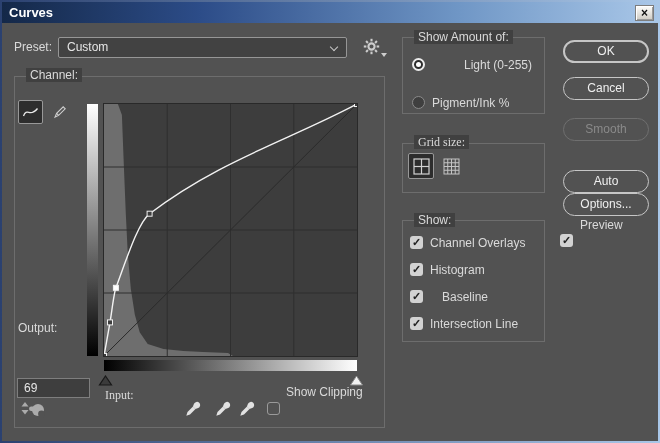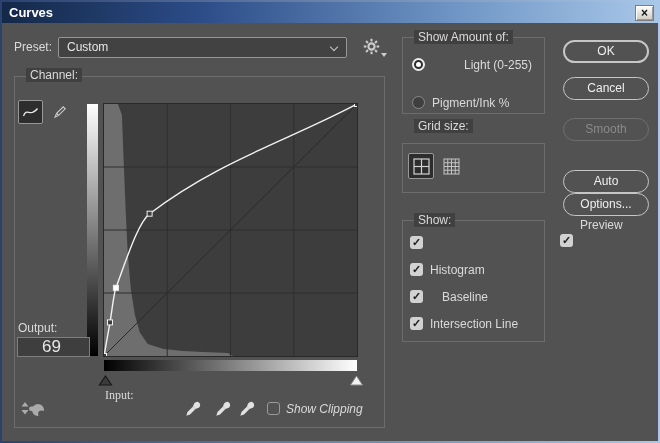--- a/index.html
+++ b/index.html
@@ -5,21 +5,21 @@
   html,body{margin:0;padding:0;background:#777;}
   *{box-sizing:border-box;font-family:"Liberation Sans",sans-serif;}
   .frame{width:660px;height:443px;border:2px solid;border-image:linear-gradient(90deg,#2b4170,#a9c7e8) 1;background:#525252;position:relative;overflow:hidden;}
   .titlebar{height:21px;background:linear-gradient(90deg,#142848 0%,#2c4c88 30%,#7097c6 70%,#a9c7e8 100%);display:flex;align-items:center;padding:0 4px;}
   .title{color:#fff;font-weight:bold;font-size:13px;padding-left:3px;}
   .close{margin-left:auto;width:19px;height:16px;background:linear-gradient(#fdfdfb,#cfcbc3);border:1px solid #7d7d7d;box-shadow:inset 1px 1px 0 #fff,inset -1px -1px 0 #9a9a9a;color:#111;font-size:12px;font-weight:bold;text-align:center;line-height:14px;cursor:default;}
   .body{position:relative;height:418px;}
   .lbl{position:absolute;color:#dadada;font-size:12px;line-height:14px;white-space:nowrap;}
   .select{position:absolute;background:#424242;border:1px solid #969696;border-radius:2px;color:#e6e6e6;font-size:12px;line-height:19px;padding:0 8px;}
   .chev{position:absolute;right:9px;top:6px;width:6px;height:6px;border-right:1px solid #c8c8c8;border-bottom:1px solid #c8c8c8;transform:rotate(45deg);}
-  .field{position:absolute;background:#3e3e3e;border:1px solid #7e7e7e;color:#e6e6e6;font-size:17px;line-height:18px;padding:0 24px;}
+  .field{position:absolute;background:#3e3e3e;border:1px solid #7e7e7e;color:#e6e6e6;font-size:12px;line-height:18px;padding:0 6px;margin-top:41px;}
   .group{position:absolute;border:1px solid #6d6d6d;}
   .gtitle{position:absolute;background:#404040;padding:0 4px;color:#dadada;font-size:12px;line-height:14px;white-space:nowrap;}
   .btn{position:absolute;left:561px;width:86px;height:23px;border:1px solid #c6c6c6;border-radius:12px;background:transparent;color:#efefef;font-size:12px;text-align:center;line-height:21px;cursor:default;}
   .btn.default{border-width:2px;line-height:19px;}
   .btn.disabled{border-color:#6f6f6f;color:#8a8a8a;text-align:center;}
   .cb{position:absolute;width:13px;height:13px;background:#d2d2d2;border-radius:3px;color:#222;font-size:11px;font-weight:bold;text-align:center;line-height:13px;}
   .cb.un{background:transparent;border:1px solid #9a9a9a;}
   .radio{position:absolute;width:13px;height:13px;border-radius:50%;border:1px solid #8a8a8a;background:#3f3f3f;}
   .radio.sel{border:2px solid #ececec;background:#2c2c2c;}
   .radio.sel::after{content:"";position:absolute;left:2px;top:2px;width:5px;height:5px;border-radius:50%;background:#fff;}
@@ -143,31 +143,31 @@
       </svg>
     </div>
     <div style="position:absolute;left:236px;top:377px;width:18px;height:19px;">
       <svg width="17" height="19" viewBox="0 0 17 19">
         <path d="M3.5 12 L9 6.5 L11.5 9 L6 14.5 L2.3 15.7 Z" fill="#e2e2e2"></path>
         <path d="M10 3.8 A3.2 3.2 0 1 1 14.2 8 L11.4 9 L8.9 6.5 Z" fill="#e2e2e2"></path>
       </svg>
     </div>
 
     <div class="cb un" style="left:265px;top:379px;"></div>
-    <span class="lbl" style="left:284px;top:379px;font-style:italic;">Show Clipping</span>
+    <span class="lbl" style="left:284px;top:362px;">Show Clipping</span>
 
     <div class="group" style="left:400px;top:14px;width:143px;height:77px;"></div>
     <span class="gtitle" style="left:412px;top:7px;">Show Amount of:</span>
     <div class="radio sel" style="left:410px;top:35px;"></div>
     <span class="lbl" style="left:430px;top:35px;margin-left:32px;">Light  (0-255)</span>
     <div class="radio" style="left:410px;top:73px;"></div>
     <span class="lbl" style="left:430px;top:73px;">Pigment/Ink %</span>
 
     <div class="group" style="left:400px;top:120px;width:143px;height:50px;"></div>
-    <span class="gtitle" style="left:412px;top:96px;">Grid size:</span>
+    <span class="gtitle" style="left:412px;top:112px;font-family:Liberation Serif, serif;">Grid size:</span>
     <div class="toolbtn sel" style="left:406px;top:130px;width:26px;height:26px;">
       <svg width="17" height="17" viewBox="0 0 17 17">
         <rect x="1" y="1" width="15" height="15" fill="none" stroke="#d2d2d2" stroke-width="1.2"></rect>
         <line x1="8.5" y1="1" x2="8.5" y2="16" stroke="#d2d2d2" stroke-width="1.2"></line>
         <line x1="1" y1="8.5" x2="16" y2="8.5" stroke="#d2d2d2" stroke-width="1.2"></line>
       </svg>
     </div>
     <div class="toolbtn" style="left:436px;top:130px;width:26px;height:26px;">
       <svg width="17" height="17" viewBox="0 0 17 17">
         <rect x="1" y="1" width="15" height="15" fill="none" stroke="#c4c4c4" stroke-width="1"></rect>
@@ -176,20 +176,21 @@
           <line x1="12.25" y1="1" x2="12.25" y2="16" stroke="#c4c4c4"></line>
         <line x1="1" y1="4.75" x2="16" y2="4.75" stroke="#c4c4c4"></line>
           <line x1="1" y1="8.5" x2="16" y2="8.5" stroke="#c4c4c4"></line>
           <line x1="1" y1="12.25" x2="16" y2="12.25" stroke="#c4c4c4"></line>
       </svg>
     </div>
 
     <div class="group" style="left:400px;top:197px;width:143px;height:122px;"></div>
     <span class="gtitle" style="left:412px;top:190px;">Show:</span>
     <div class="cb" style="left:408px;top:213px;"><span>✓</span></div>
+    <span class="lbl" style="left:428px;top:213px;">Channel Overlays</span>
     <div class="cb" style="left:408px;top:240px;"><span>✓</span></div>
     <span class="lbl" style="left:428px;top:240px;">Histogram</span>
     <div class="cb" style="left:408px;top:267px;"><span>✓</span></div>
     <span class="lbl" style="left:428px;top:267px;margin-left:12px;">Baseline</span>
     <div class="cb" style="left:408px;top:294px;"><span>✓</span></div>
     <span class="lbl" style="left:428px;top:294px;">Intersection Line</span>
 
     <div class="btn" style="top:54px;">Cancel</div>
     <div class="btn default" style="top:17px;">OK</div>
     <div class="btn disabled" style="top:95px;">Smooth</div>

